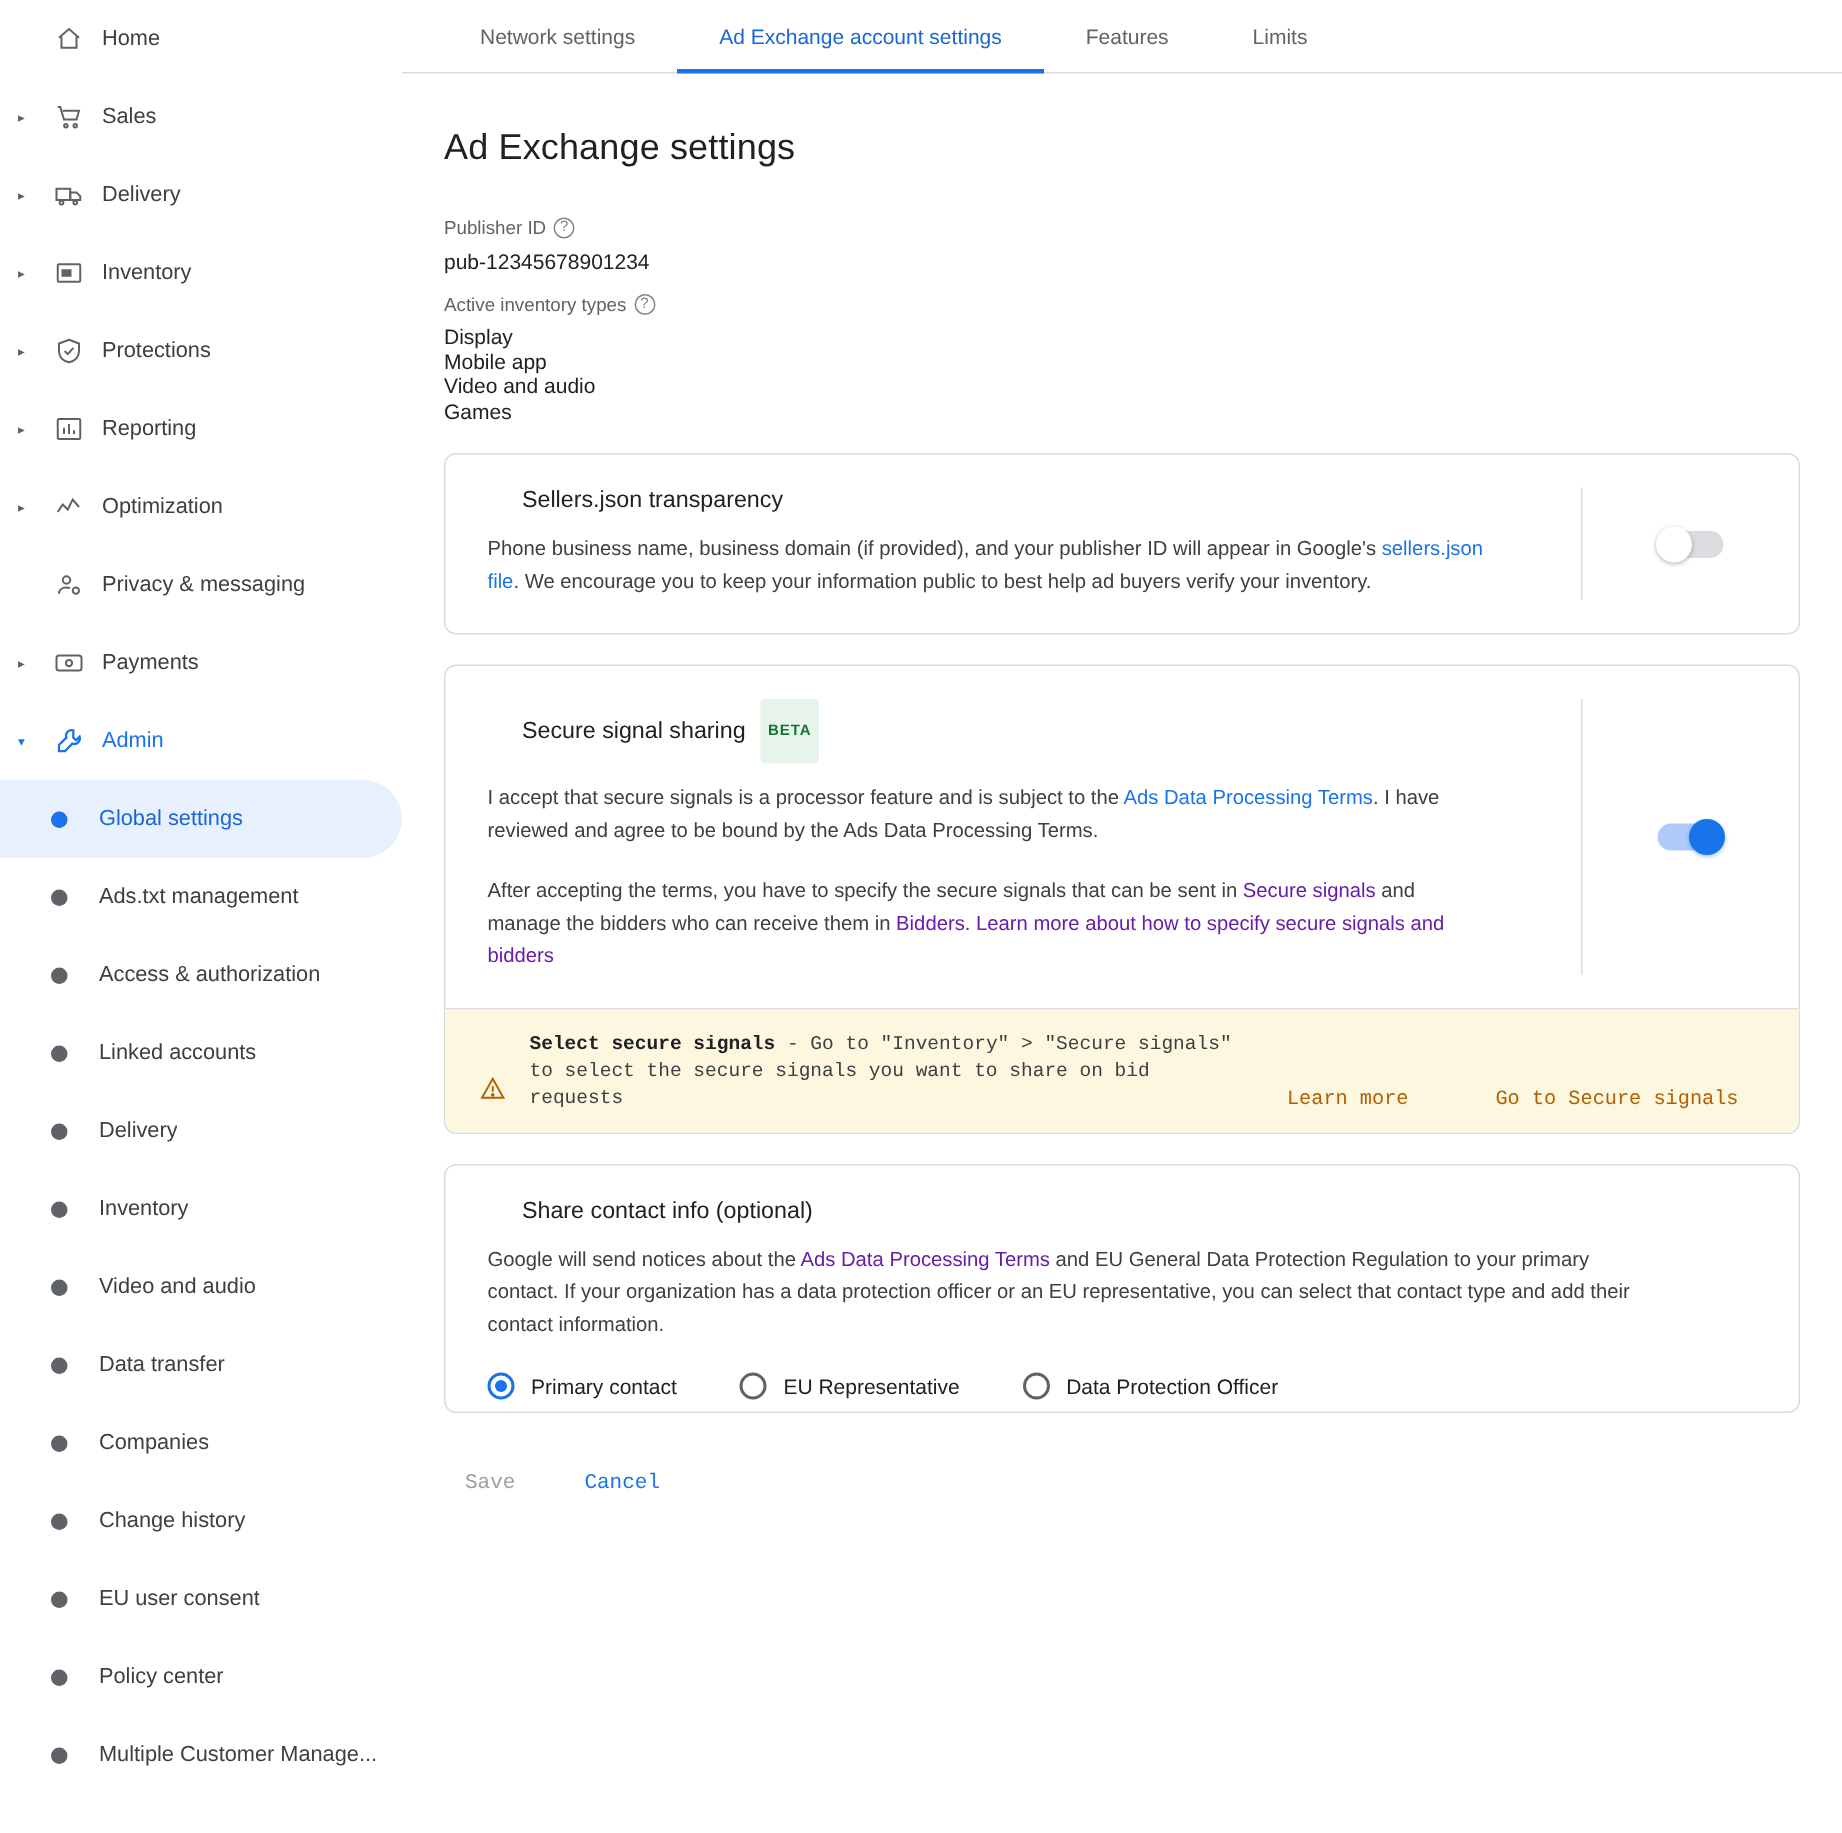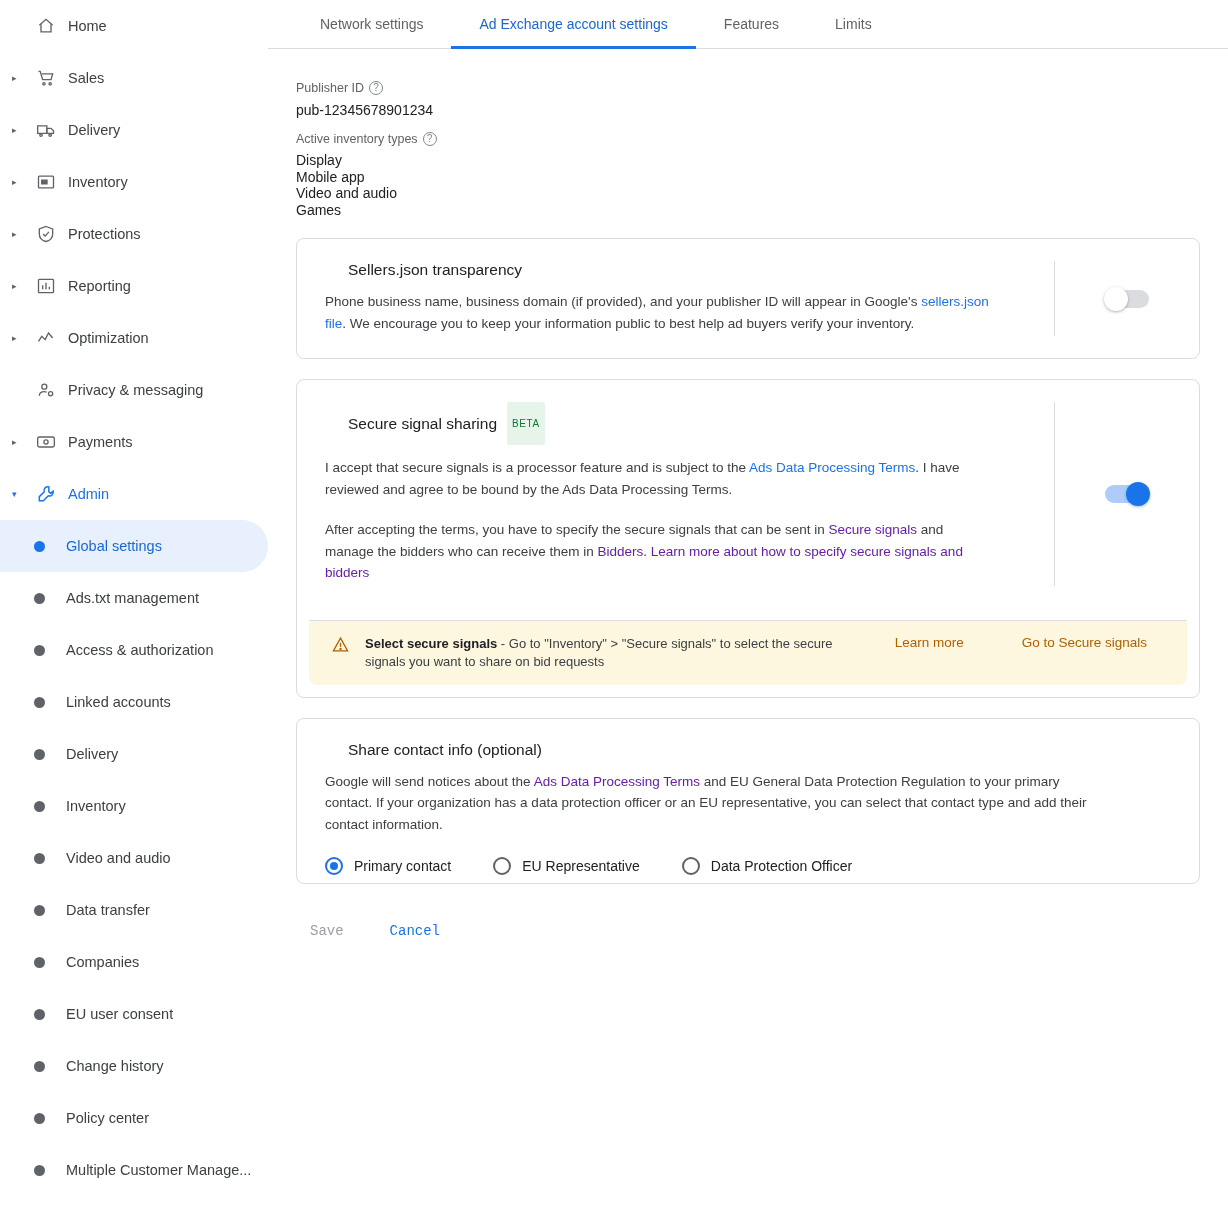--- a/index.html
+++ b/index.html
@@ -156,21 +156,21 @@
     gap: 10px;
     margin-left: 23px;
   }
   .beta {
     font-size: 10px;
     color: #137333;
     background: #e6f4ea;
     border-radius: 3px;
     padding: 16px 5px;
     letter-spacing: .6px;
-    font-weight: normal;
+    font-weight: bold;
   }
   .card-p {
     font-size: 13.5px;
     color: #3c4043;
     line-height: 21.5px;
     margin-top: 12px;
     max-width: 665px;
   }
   .card-p.second { margin-top: 19px; }
   a.lnk { color: #1a73e8; text-decoration: none; }
@@ -196,28 +196,29 @@
     top: -3px; left: -1px;
     width: 24px; height: 24px;
     border-radius: 50%;
     background: #fff;
     box-shadow: 0 1px 3px rgba(60,64,67,.4);
   }
   .switch.on { background: #aecbfa; }
   .switch.on .knob { left: 21px; background: #1a73e8; box-shadow: 0 1px 3px rgba(26,115,232,.45); }
 
   .notice {
-    margin: 12px;
+    margin: 0;
     background: #fef7e0;
     border-top: 1px solid #dadce0;
     border-radius: 0 0 8px 8px;
     display: flex;
-    align-items: flex-start;
+    align-items: flex-end;
     padding: 14px 18px 14px 22px;
     gap: 14px;
+    font-family: Liberation Mono, monospace;
   }
   .notice .warn-ico { color: #b06000; font-size: 17px; flex: 0 0 20px; }
   .notice .ntext {
     font-size: 13px;
     color: #3c4043;
     line-height: 18px;
     flex: 1 1 auto;
     max-width: 540px;
   }
   .notice .ntext b { font-weight: bold; color: #202124; }
@@ -443,27 +444,27 @@
       <div class="sub-item">
         <span class="dot-wrap">
             <span class="dot"></span>
           </span>
         <span class="stext">Companies</span>
       </div>
       <div class="sub-item">
         <span class="dot-wrap">
             <span class="dot"></span>
           </span>
+        <span class="stext">Change history</span>
+      </div>
+      <div class="sub-item">
+        <span class="dot-wrap">
+            <span class="dot"></span>
+          </span>
         <span class="stext">EU user consent</span>
-      </div>
-      <div class="sub-item">
-        <span class="dot-wrap">
-            <span class="dot"></span>
-          </span>
-        <span class="stext">Change history</span>
       </div>
       <div class="sub-item">
         <span class="dot-wrap">
             <span class="dot"></span>
           </span>
         <span class="stext">Policy center</span>
       </div>
       <div class="sub-item">
         <span class="dot-wrap">
             <span class="dot"></span>
@@ -479,20 +480,21 @@
 
     <div class="tabs">
       <div class="tab">Network settings</div>
       <div class="tab active">Ad Exchange account settings</div>
       <div class="tab">Features</div>
       <div class="tab">Limits</div>
     </div>
 
     <div class="content">
 
+      <div class="page-title">Ad Exchange settings</div>
 
       <div class="meta">
         <div class="meta-label">
           <span>Publisher ID</span>
           <span class="help-ico">?</span>
         </div>
         <div class="meta-value">pub-12345678901234</div>
 
         <div class="meta-label" style="margin-top:14px">
           <span>Active inventory types</span>

